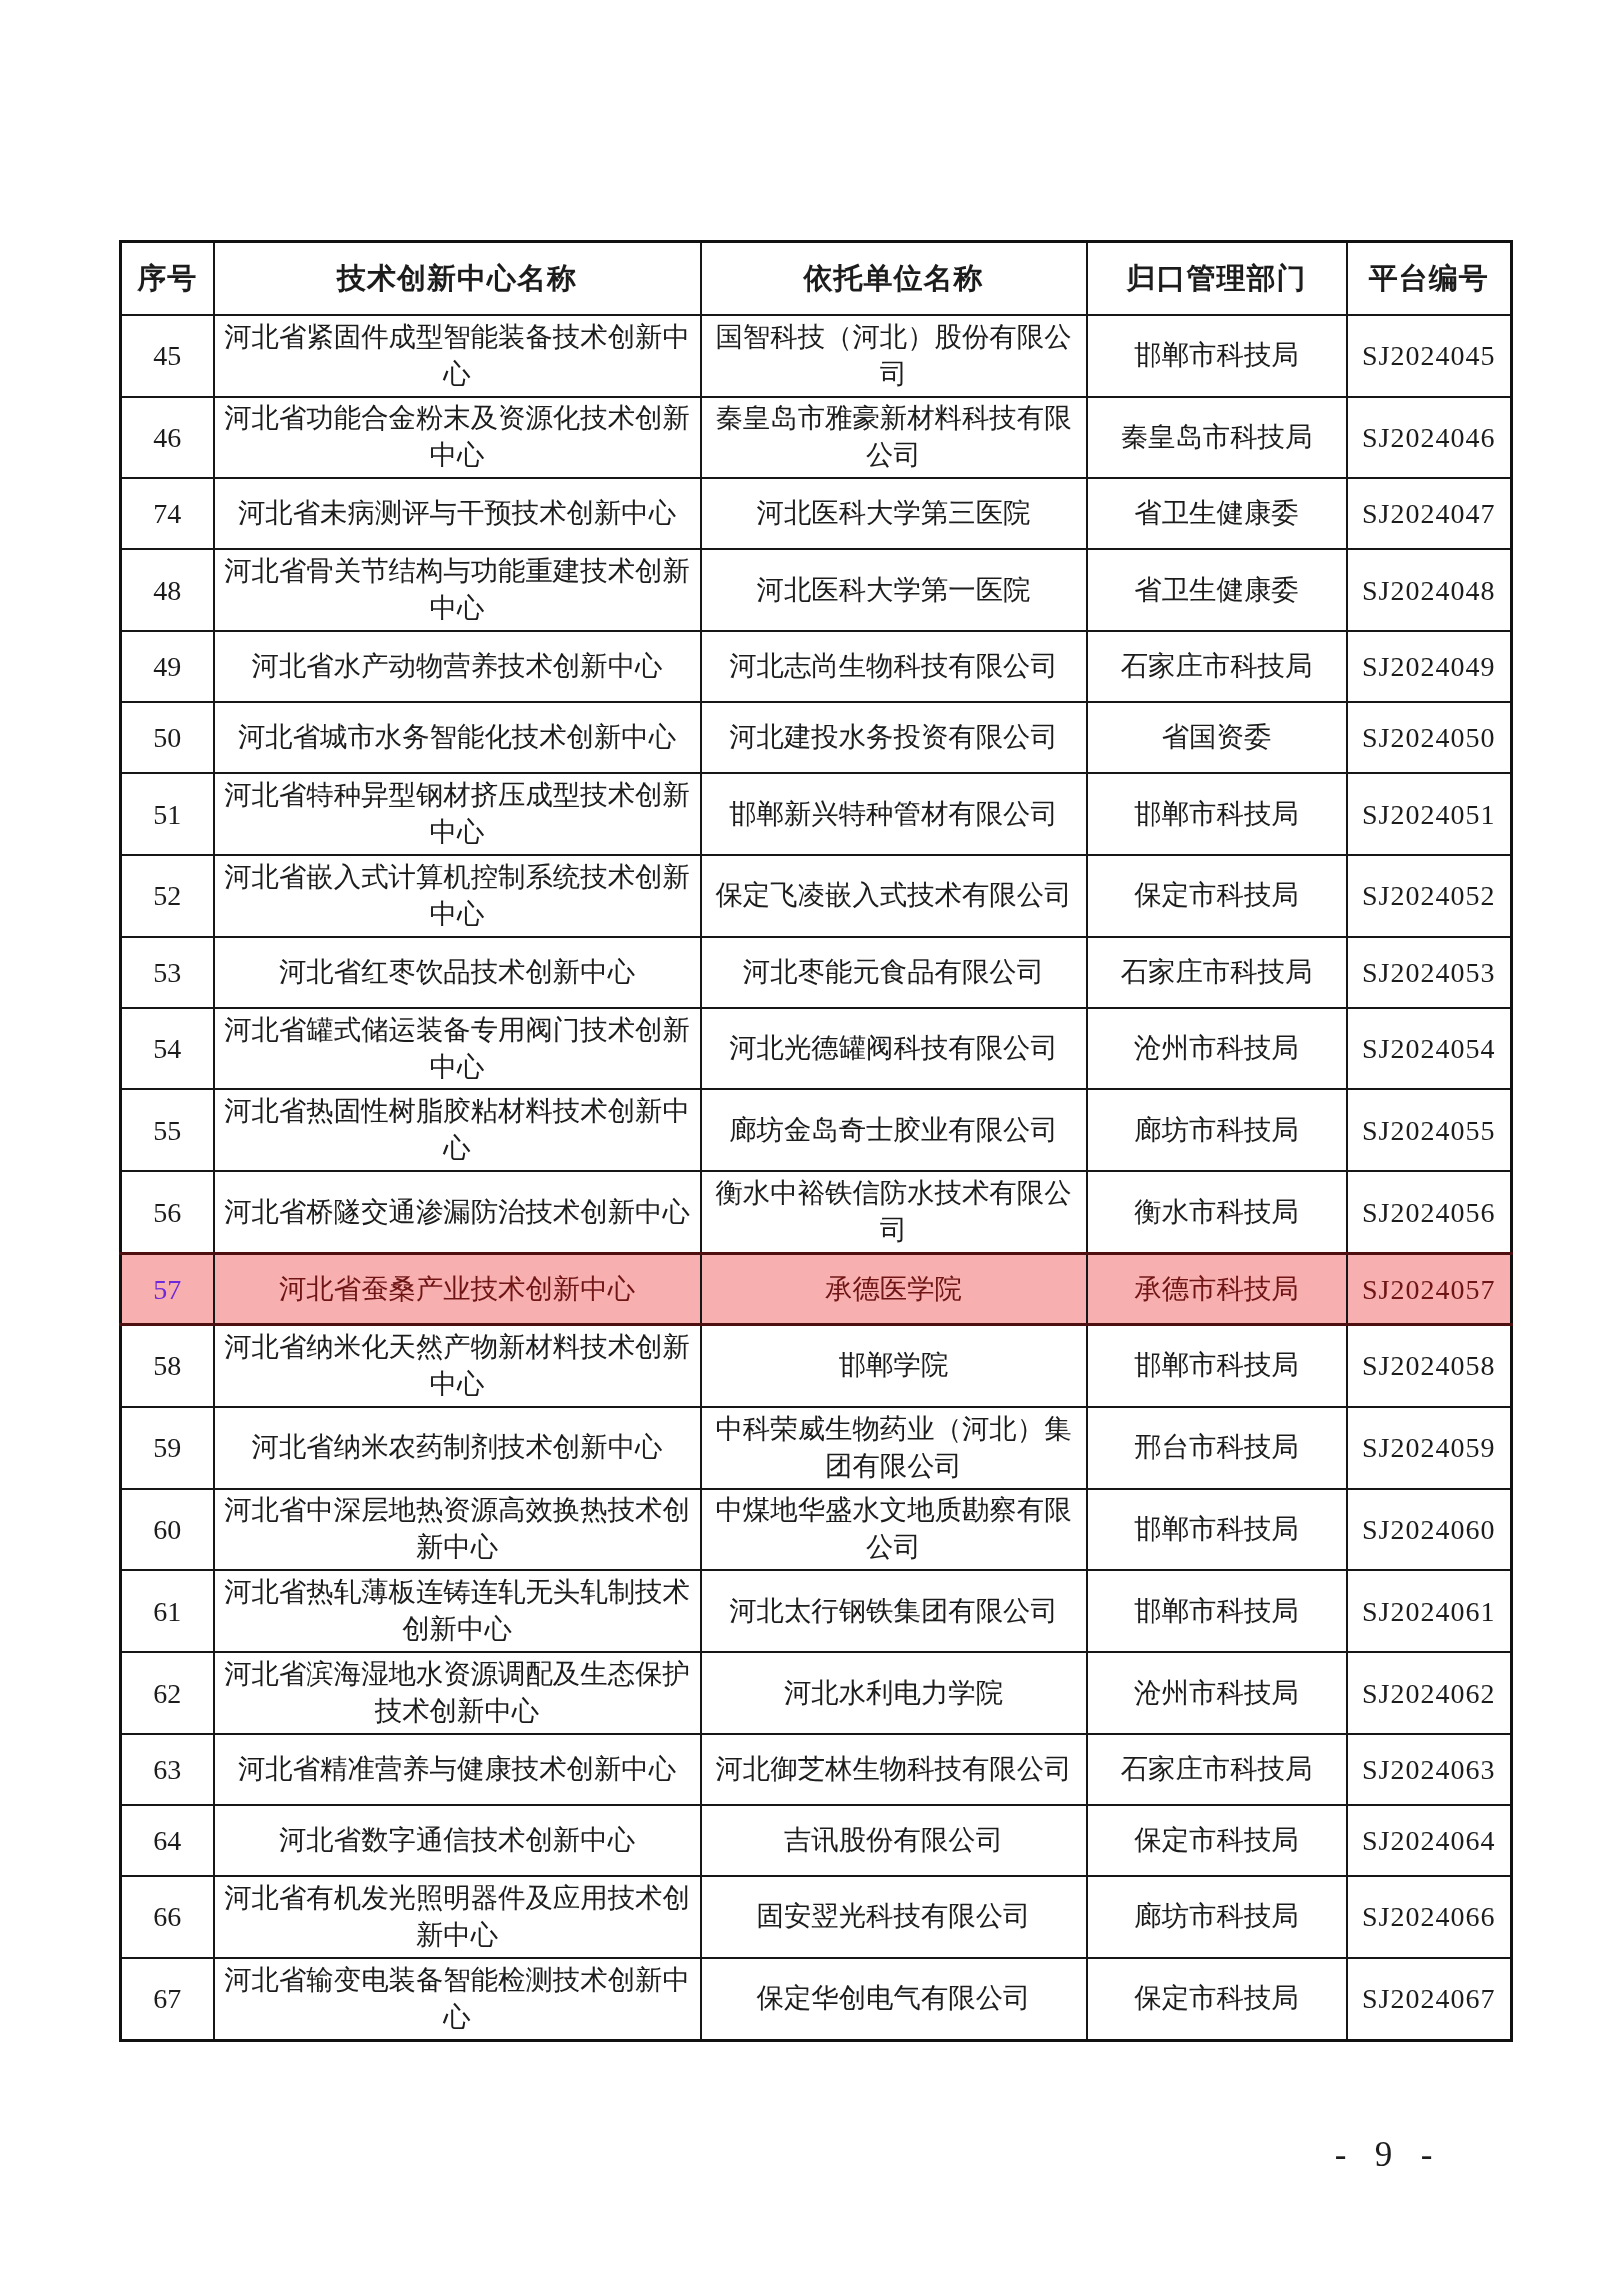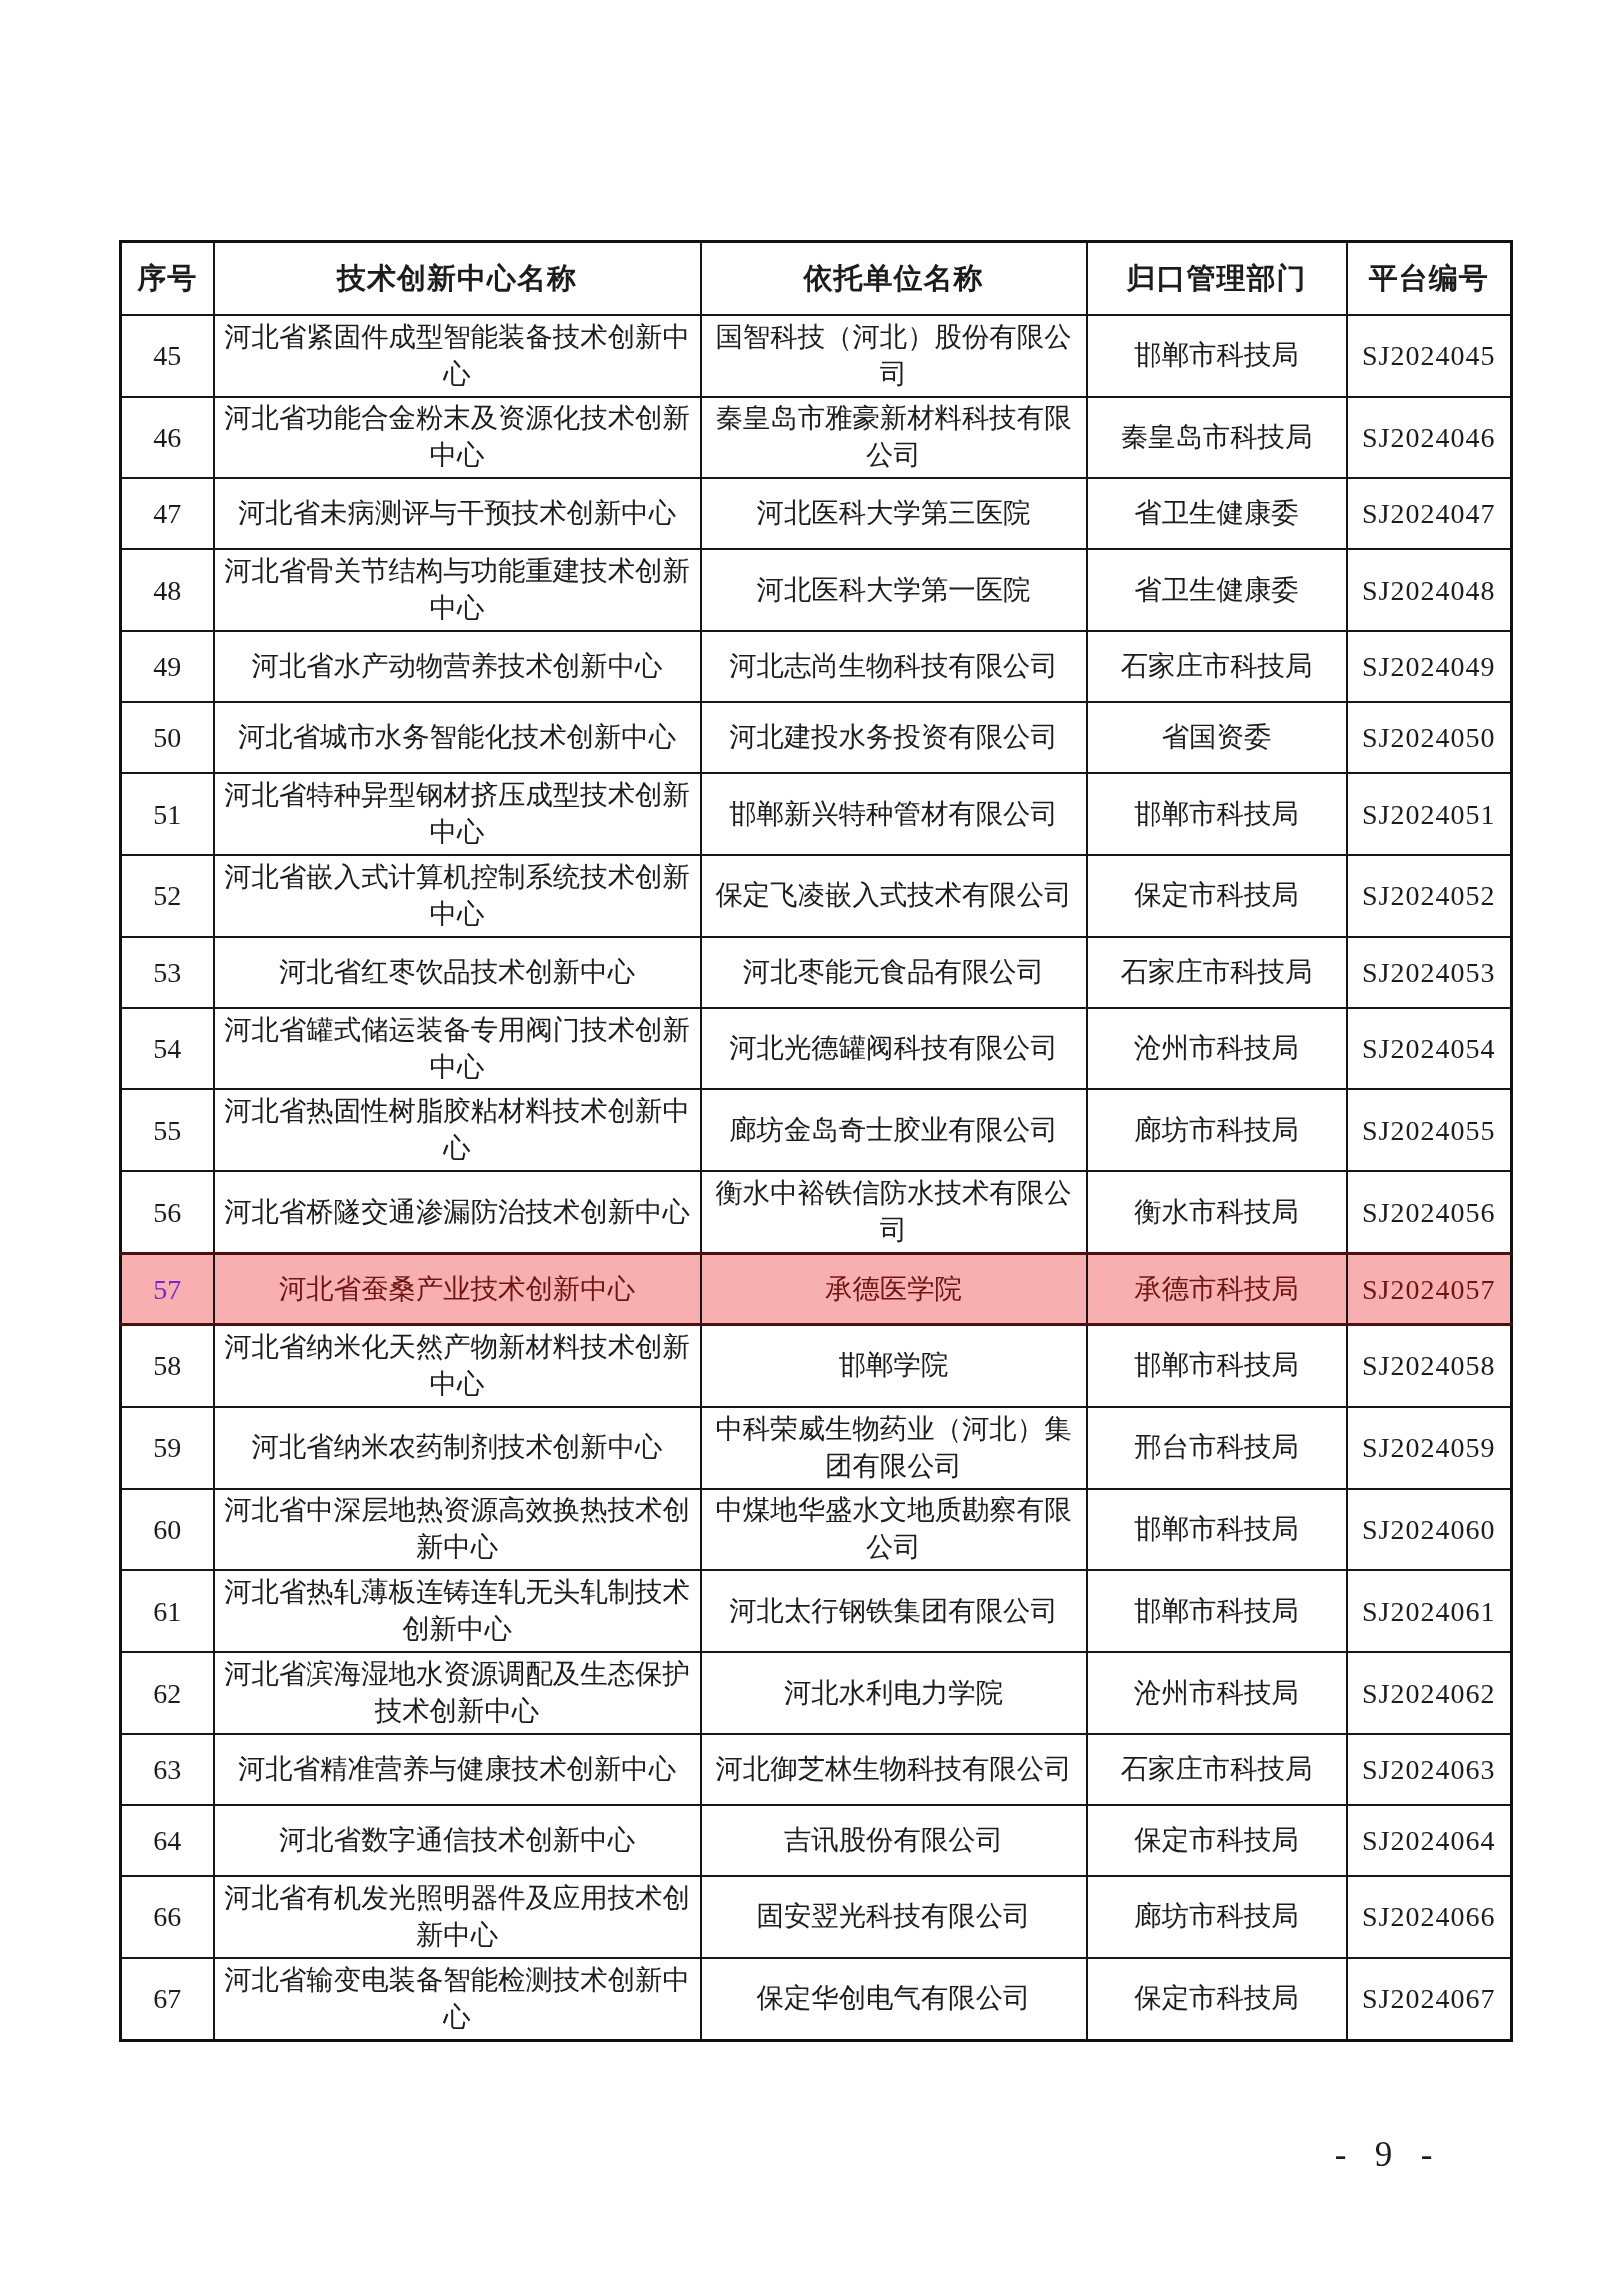--- a/index.html
+++ b/index.html
@@ -108,21 +108,21 @@
           <td class="code-cell">SJ2024045</td>
         </tr>
         <tr>
           <td class="no-cell">46</td>
           <td class="name-cell">河北省功能合金粉末及资源化技术创新中心</td>
           <td class="org-cell">秦皇岛市雅豪新材料科技有限公司</td>
           <td class="dept-cell">秦皇岛市科技局</td>
           <td class="code-cell">SJ2024046</td>
         </tr>
         <tr>
-          <td class="no-cell">47</td>
+          <td class="no-cell">74</td>
           <td class="name-cell">河北省未病测评与干预技术创新中心</td>
           <td class="org-cell">河北医科大学第三医院</td>
           <td class="dept-cell">省卫生健康委</td>
           <td class="code-cell">SJ2024047</td>
         </tr>
         <tr>
           <td class="no-cell">48</td>
           <td class="name-cell">河北省骨关节结构与功能重建技术创新中心</td>
           <td class="org-cell">河北医科大学第一医院</td>
           <td class="dept-cell">省卫生健康委</td>

